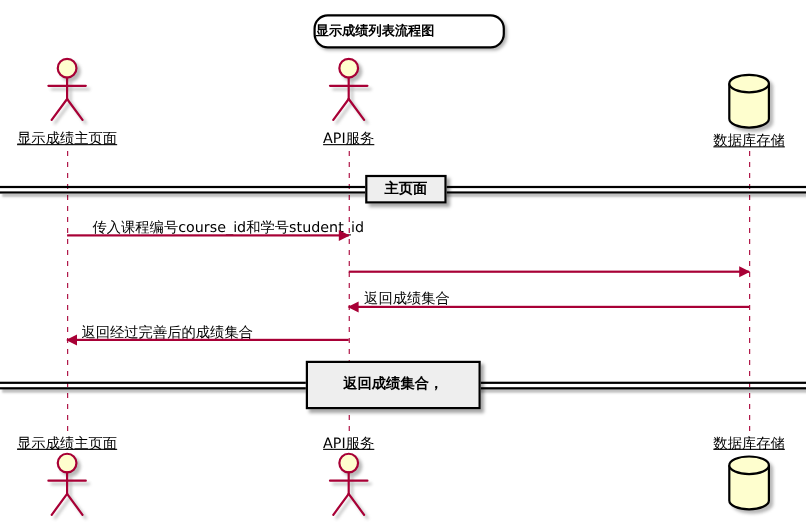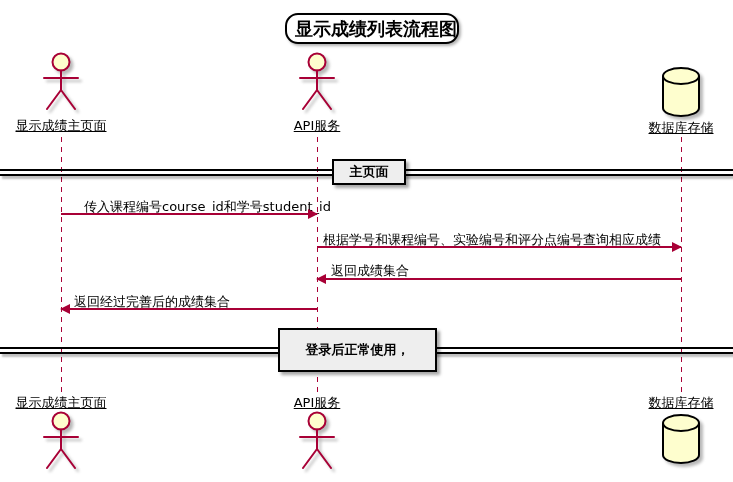--- a/index.html
+++ b/index.html
@@ -13,22 +13,22 @@
   .canvas{
     position:relative;width:733px;height:482px;background:#ffffff;overflow:hidden;
   }
   .lifeline{
     position:absolute;width:1px;top:137px;height:257px;
     background:repeating-linear-gradient(to bottom,var(--accent) 0 5px,transparent 5px 10px);
   }
   .title-box{
     position:absolute;left:285px;top:13px;width:170px;height:27px;
     border:2px solid var(--ink);border-radius:13px;background:#ffffff;
-    display:flex;align-items:center;justify-content:flex-end;
-    font-size:18px;font-weight:bold;color:var(--ink);
+    display:flex;align-items:center;justify-content:flex-start;
+    font-size:12px;font-weight:bold;color:var(--ink);
     box-shadow:2px 2px 3px rgba(0,0,0,0.30);
   }
   .figure{position:absolute;filter:drop-shadow(3px 3px 1.5px rgba(100,100,100,0.45));}
   .p-label{
     position:absolute;transform:translateX(-50%);white-space:nowrap;
     font-size:13px;color:var(--ink);text-decoration:underline;
   }
   .divider-line{
     position:absolute;left:0;width:733px;height:3px;
     border-top:2px solid var(--ink);border-bottom:2px solid var(--ink);
@@ -96,38 +96,37 @@
   <div class="divider-line" style="top:169px"></div>
   <div class="divider-box" style="left:332px;top:159px;width:70px;height:22px">
     <span>主页面</span>
   </div>
 
   <div class="msg-text" style="left:84px;top:198px">传入课程编号course_id和学号student_id</div>
   <div class="msg-line" style="left:61px;top:213px;width:256px">
     <div class="head-right"></div>
   </div>
 
-  <div class="msg-text" style="left:323px;top:231px">根据学号和课程编号、实验编号和评分点编号查询相应成绩</div>
   <div class="msg-line" style="left:317px;top:246px;width:364px">
     <div class="head-right"></div>
   </div>
 
   <div class="msg-text" style="left:331px;top:262px">返回成绩集合</div>
   <div class="msg-line" style="left:317px;top:278px;width:364px">
     <div class="head-left"></div>
   </div>
 
   <div class="msg-text" style="left:74px;top:293px">返回经过完善后的成绩集合</div>
   <div class="msg-line" style="left:61px;top:308px;width:256px">
     <div class="head-left"></div>
   </div>
 
   <div class="divider-line" style="top:347px"></div>
   <div class="divider-box" style="left:278px;top:328px;width:155px;height:40px">
-    <span>登录后正常使用，</span>
+    <span>返回成绩集合，</span>
   </div>
 
   <div class="p-label" style="left:61px;top:394px">显示成绩主页面</div>
   <svg class="figure" style="left:39px;top:411px" width="44" height="62" viewBox="0 0 44 62">
     <circle cx="22" cy="10" r="8.5" fill="#FEFECE" stroke="#A80036" stroke-width="2"></circle>
     <line x1="22" y1="18.5" x2="22" y2="38"></line>
     <line x1="5" y1="26" x2="39" y2="26"></line>
     <line x1="22" y1="38" x2="8" y2="57"></line>
     <line x1="22" y1="38" x2="36" y2="57"></line>
   </svg>

